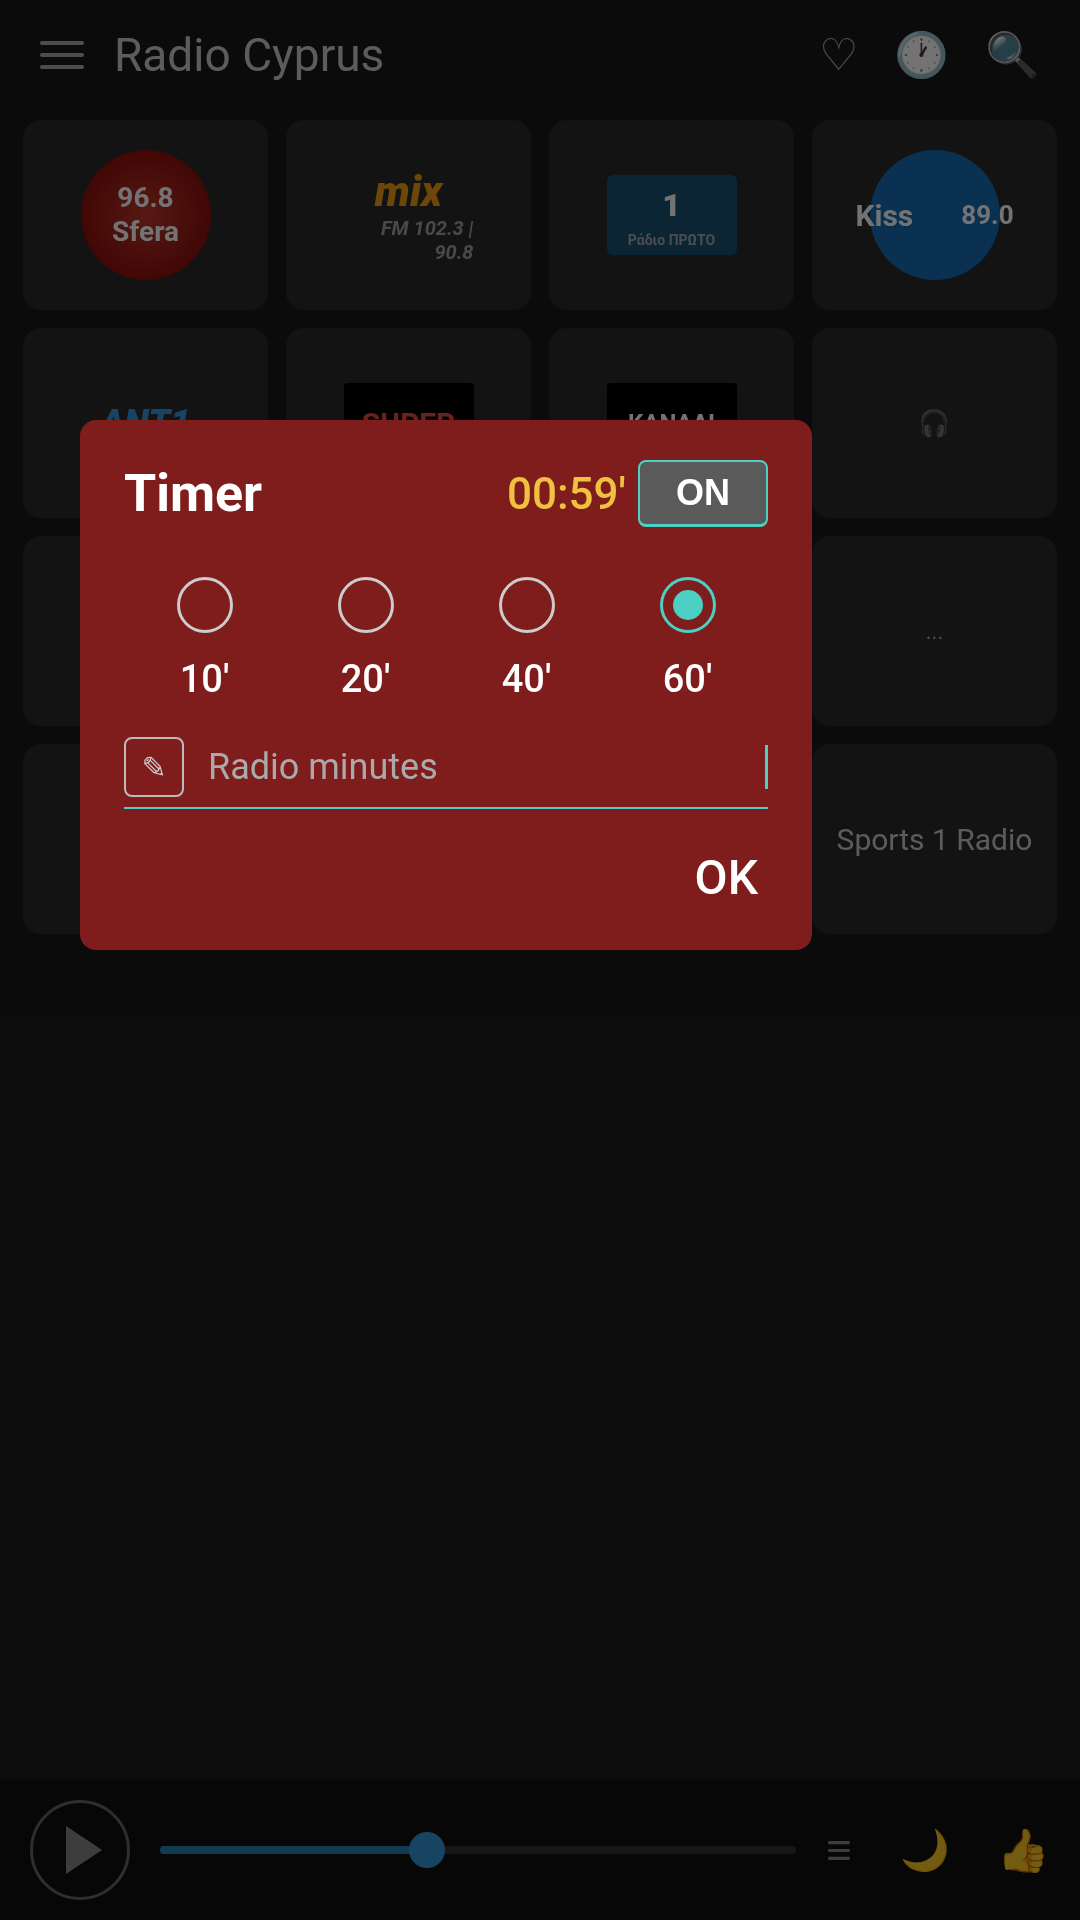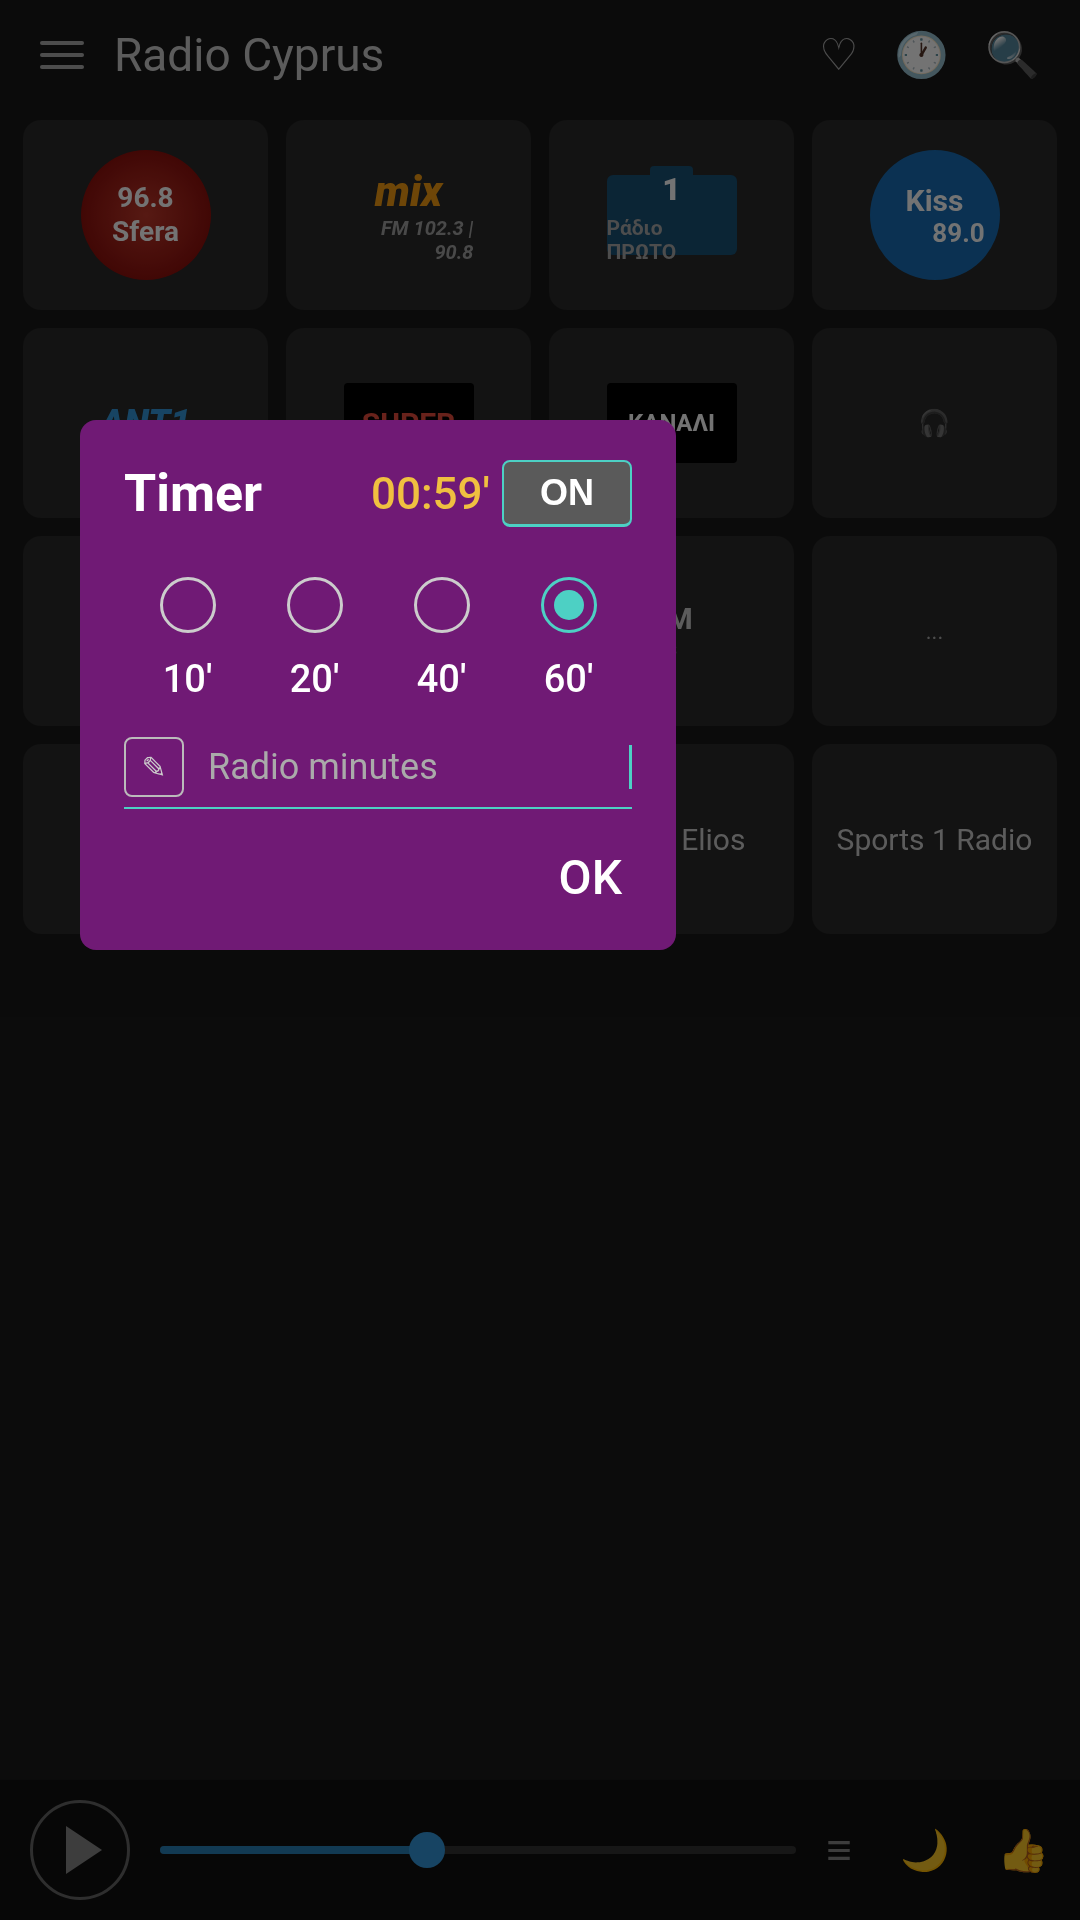--- a/index.html
+++ b/index.html
@@ -163,22 +163,22 @@
       top: 0; left: 0; right: 0; bottom: 0;
       background: rgba(0,0,0,0.55);
       z-index: 10;
     }
 
     
     .timer-dialog {
       position: absolute;
       top: 420px;
       left: 80px;
-      width: 596px;
-      background: #701a75;
+      width: 732px;
+      background: #7f1d1d;
       border-radius: 16px;
       padding: 40px 44px 44px;
       z-index: 20;
     }
     .dialog-header {
       display: flex;
       align-items: center;
       justify-content: space-between;
       margin-bottom: 50px;
     }
@@ -386,25 +386,25 @@
   </div>
   <div class="station-card">
     <div class="logo-mix" style="display:flex;flex-direction:column;align-items:center;">
       <span style="font-size:42px;color:#f39c12;font-style:italic;font-weight:900;">mix</span>
       <span style="font-size:20px;color:#a3a3a3;">FM 102.3 | 90.8</span>
     </div>
   </div>
   <div class="station-card">
     <div class="logo-radio1" style="display:flex;flex-direction:column;align-items:center;gap:4px;">
       <span style="font-size:32px;font-weight:900;color:#fff;background:#1a5276;padding:4px 12px;border-radius:4px;">1</span>
-      <span style="font-size:21px;color:#aaa;">Ράδιο ΠΡΩΤΟ</span>
-    </div>
-  </div>
-  <div class="station-card">
-    <div class="logo-kiss" style="display:flex;flex-direction:column;align-items:center;">
+      <span style="font-size:14px;color:#aaa;">Ράδιο ΠΡΩΤΟ</span>
+    </div>
+  </div>
+  <div class="station-card">
+    <div class="logo-kiss" style="display:flex;flex-direction:row;align-items:center;">
       <span style="font-size:30px;font-weight:bold;">Kiss</span>
       <span style="font-size:26px;margin-left:48px;">89.0</span>
     </div>
   </div>
 
   <div class="station-card">
     <div class="logo-ant1">ANT1</div>
   </div>
   <div class="station-card">
     <div class="logo-super">SUPER</div>

